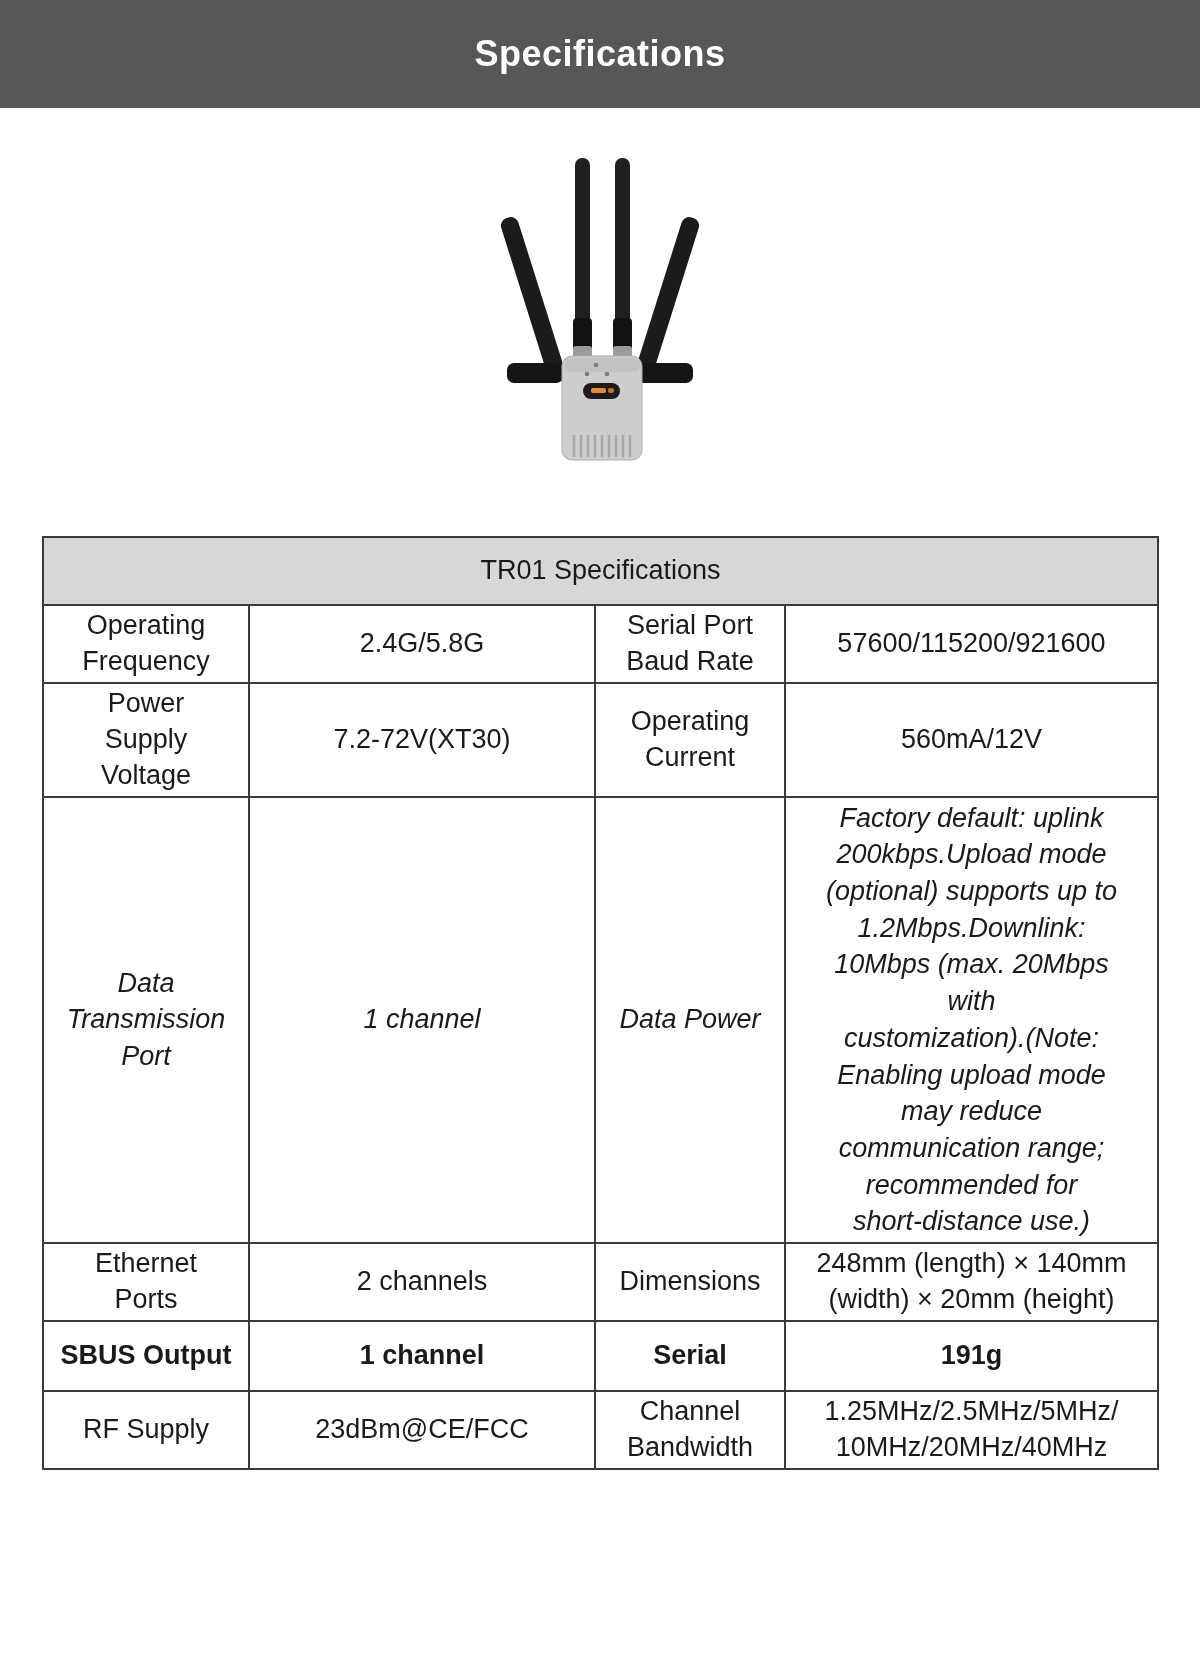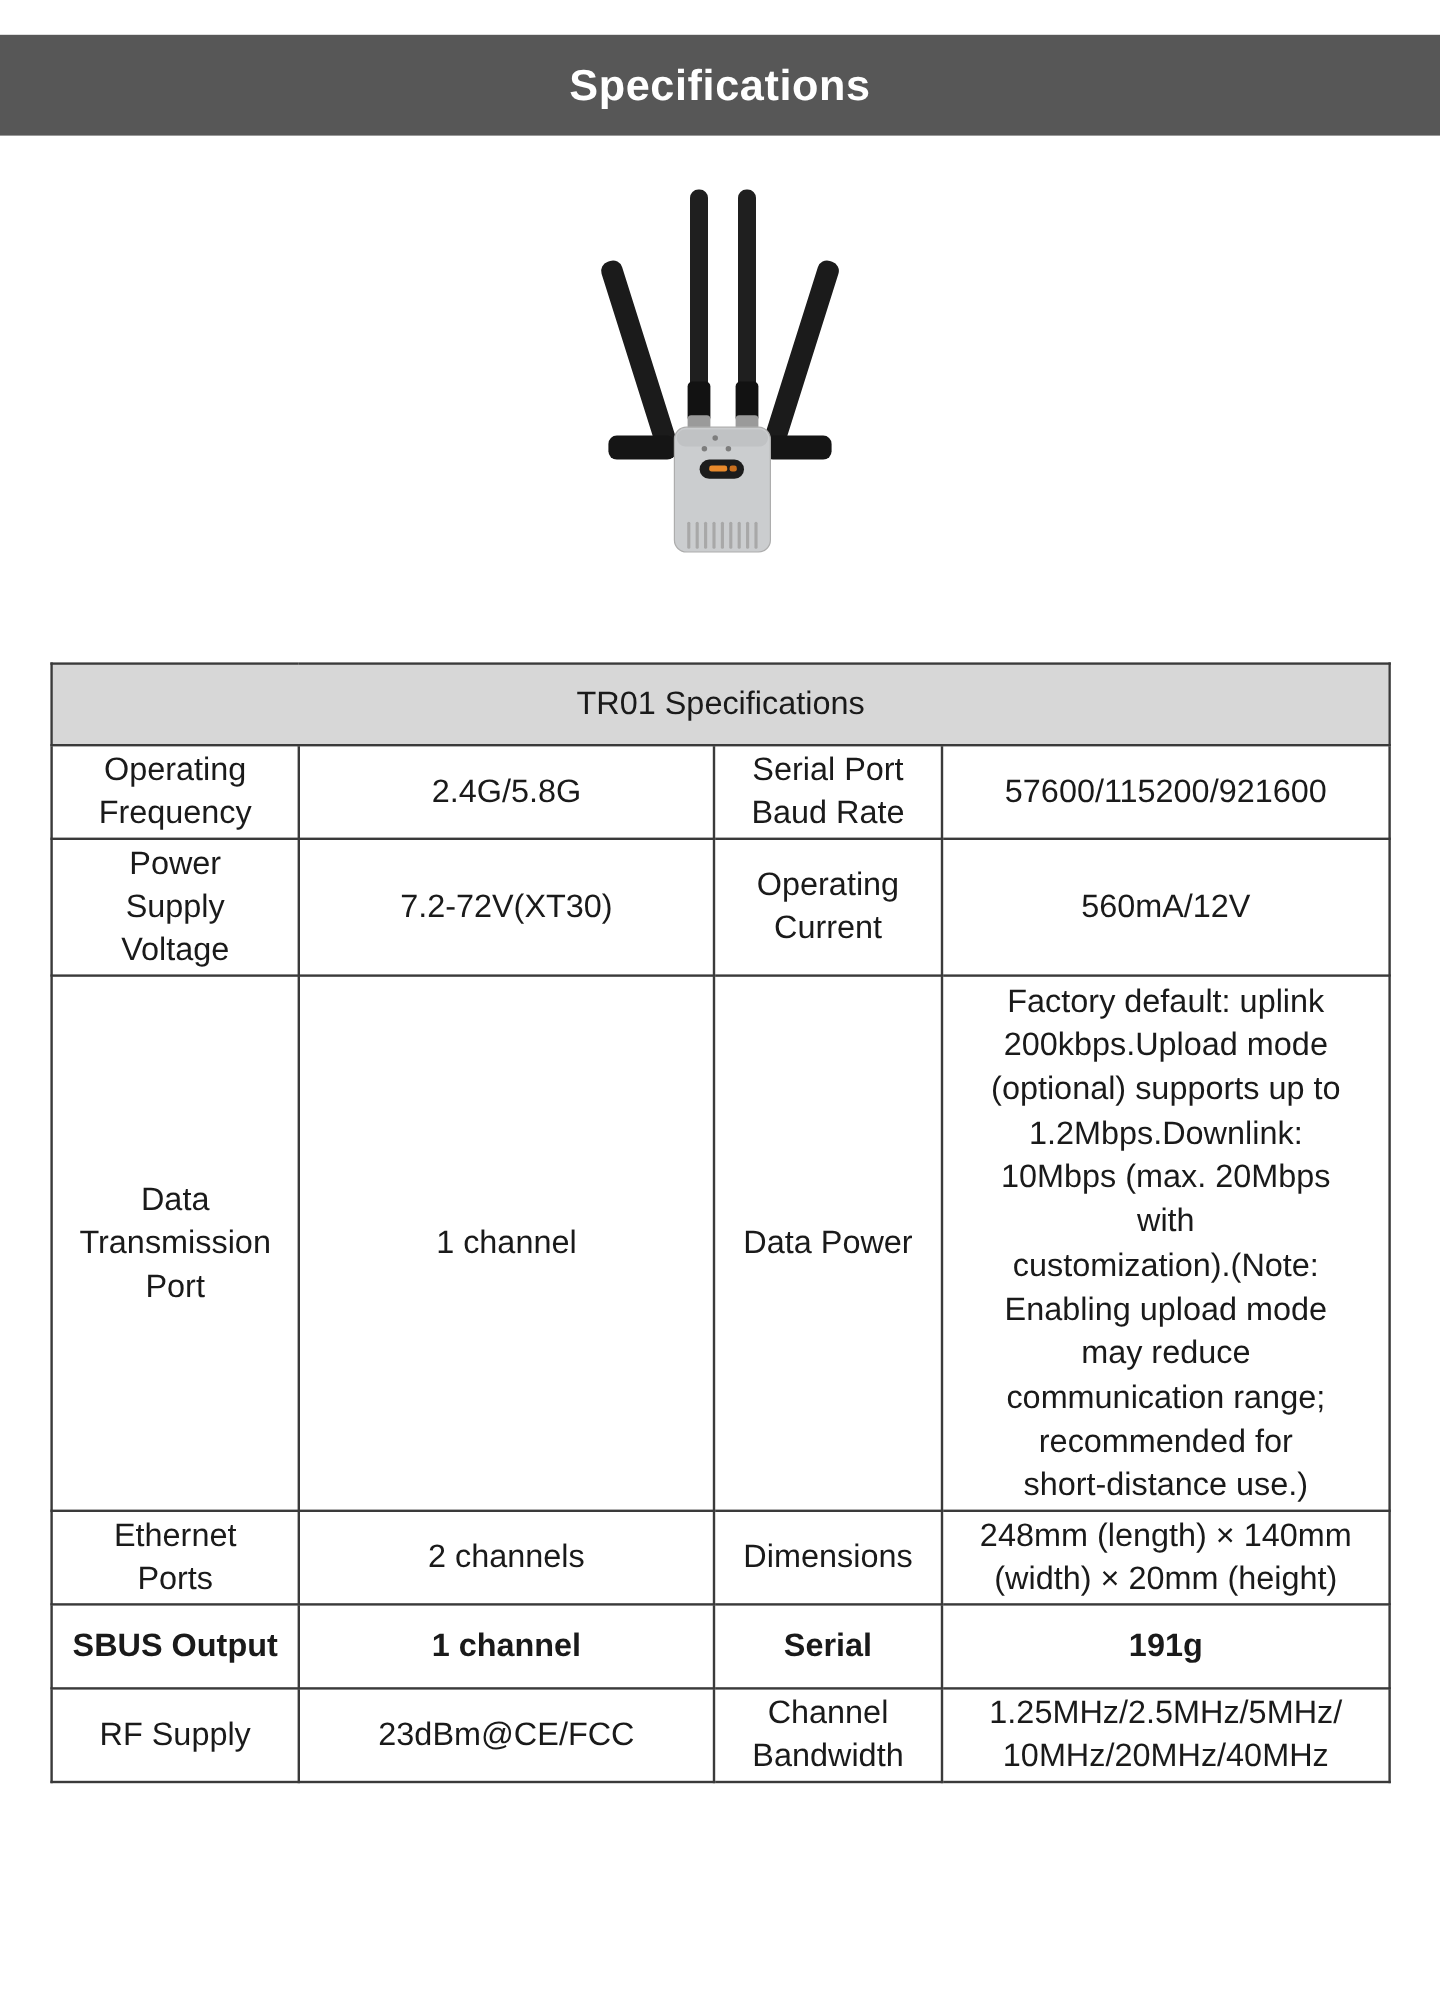--- a/index.html
+++ b/index.html
@@ -18,44 +18,43 @@
     position:relative;
     width:1200px;
     height:1671px;
     background:#ffffff;
     overflow:hidden;
   }
   .top-bar{
     position:absolute;
     left:0; top:0;
     width:1200px;
-    height:84px;
+    height:108px;
     background:var(--header-bar);
     display:flex;
     align-items:center;
     justify-content:center;
-    margin-top:29px;
   }
   .top-bar .title{
     color:#ffffff;
     font-size:36px;
     font-weight:700;
     letter-spacing:0.5px;
   }
   .figure-wrap{
     position:absolute;
     left:480px;
     top:150px;
     width:240px;
     height:312px;
   }
   table.spec{
     position:absolute;
     left:42px;
-    top:552px;
+    top:536px;
     width:1115px;
     border-collapse:collapse;
     table-layout:fixed;
     font-size:27px;
     line-height:1.33;
   }
   table.spec td{
     border:2px solid var(--border);
     text-align:center;
     vertical-align:middle;
@@ -63,21 +62,21 @@
     padding:2px 8px;
     overflow:hidden;
   }
   td.table-title{
     background:var(--table-header-bg);
     height:62px;
     font-weight:400;
   }
   tr.r1 td{height:69px;}
   tr.r2 td{height:102px;}
-  tr.r3 td{height:436px; line-height:1.36;}
+  tr.r3 td{height:436px; line-height:1.36;font-style:italic;}
   tr.r4 td{height:66px;}
   tr.r5 td{height:64px;font-weight:bold;}
   tr.r6 td{height:69px;}
   tr.r7 td{height:66px;}
 </style>
 </head>
 <body>
 
 <div class="canvas">
 

